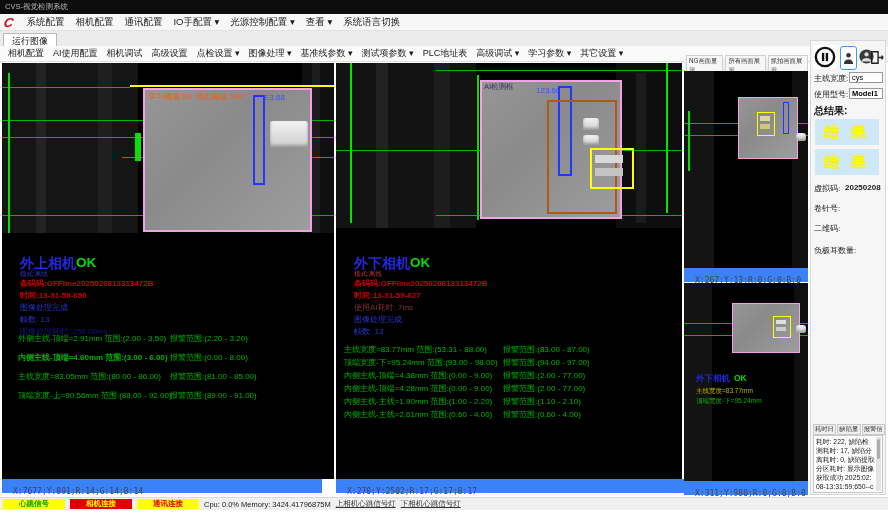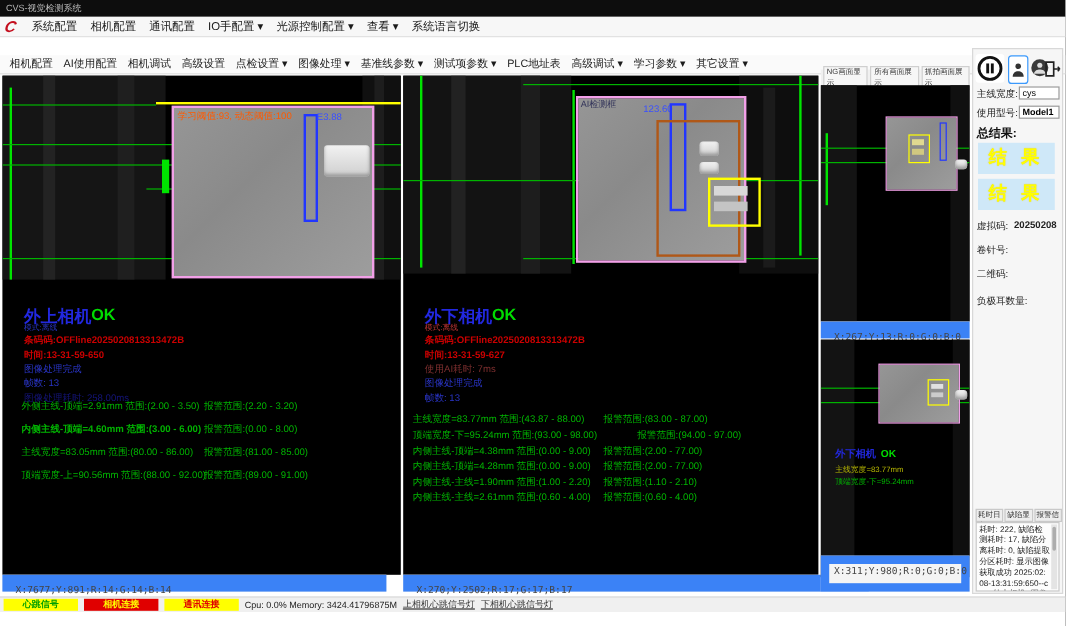--- a/index.html
+++ b/index.html
@@ -62,20 +62,23 @@
     <span class="logo">C</span>
     <span class="mi">系统配置</span>
     <span class="mi">相机配置</span>
     <span class="mi">通讯配置</span>
     <span class="mi">IO手配置 ▾</span>
     <span class="mi">光源控制配置 ▾</span>
     <span class="mi">查看 ▾</span>
     <span class="mi">系统语言切换</span>
   </div>
 
+  <div class="abs tabstrip">
+    <div class="runtab">运行图像</div>
+  </div>
 
   <div class="abs toolbar2">
     <span class="mi">相机配置</span>
     <span class="mi">AI使用配置</span>
     <span class="mi">相机调试</span>
     <span class="mi">高级设置</span>
     <span class="mi">点检设置 ▾</span>
     <span class="mi">图像处理 ▾</span>
     <span class="mi">基准线参数 ▾</span>
     <span class="mi">测试项参数 ▾</span>
@@ -157,24 +160,24 @@
 
     <span class="t res-title" style="left:18px;top:192px;">外下相机</span>
     <span class="t res-ok" style="left:74px;top:192px;">OK</span>
     <span class="t rl" style="left:18px;top:205px;font-size:6.5px;color:#c03535;">模式:离线</span>
     <span class="t rl" style="left:18px;top:215px;color:#cc0000;font-weight:bold;">条码码:OFFline2025020813313472B</span>
     <span class="t rl" style="left:18px;top:227px;color:#cc0000;font-weight:bold;">时间:13-31-59-627</span>
     <span class="t rl" style="left:18px;top:239px;color:#803030;">使用AI耗时: 7ms</span>
     <span class="t rl" style="left:18px;top:251px;color:#2a35c8;">图像处理完成</span>
     <span class="t rl" style="left:18px;top:263px;color:#2a35c8;">帧数: 13</span>
 
-    <span class="t meas" style="left:8px;top:281px;">主线宽度=83.77mm 范围:(43.87 - 88.00)</span>
+    <span class="t meas" style="left:8px;top:281px;">主线宽度=83.77mm 范围:(53.31 - 88.00)</span>
     <span class="t meas" style="left:167px;top:281px;">报警范围:(83.00 - 87.00)</span>
     <span class="t meas" style="left:8px;top:294px;">顶端宽度-下=95.24mm 范围:(93.00 - 98.00)</span>
-    <span class="t meas" style="left:167px;top:294px;margin-left:28px;">报警范围:(94.00 - 97.00)</span>
+    <span class="t meas" style="left:167px;top:294px;">报警范围:(94.00 - 97.00)</span>
     <span class="t meas" style="left:8px;top:307px;">内侧主线-顶端=4.38mm 范围:(0.00 - 9.00)</span>
     <span class="t meas" style="left:167px;top:307px;">报警范围:(2.00 - 77.00)</span>
     <span class="t meas" style="left:8px;top:320px;">内侧主线-顶端=4.28mm 范围:(0.00 - 9.00)</span>
     <span class="t meas" style="left:167px;top:320px;">报警范围:(2.00 - 77.00)</span>
     <span class="t meas" style="left:8px;top:333px;">内侧主线-主线=1.90mm 范围:(1.00 - 2.20)</span>
     <span class="t meas" style="left:167px;top:333px;">报警范围:(1.10 - 2.10)</span>
     <span class="t meas" style="left:8px;top:346px;">内侧主线-主线=2.61mm 范围:(0.60 - 4.00)</span>
     <span class="t meas" style="left:167px;top:346px;">报警范围:(0.60 - 4.00)</span>
   </div>
   <div class="abs coordbar" style="left:336px;top:479px;width:388px;height:14px;">X:270;Y:2502;R:17;G:17;B:17</div>
@@ -211,21 +214,21 @@
         <div class="shade" style="left:2px;top:3px;width:10px;height:4px;background:#e0e0e0;"></div>
         <div class="shade" style="left:2px;top:10px;width:10px;height:4px;background:#cccccc;"></div>
       </div>
     </div>
     <div class="lug" style="left:112px;top:42px;width:10px;height:8px;"></div>
     <span class="t" style="left:12px;top:90px;font-size:8.5px;font-weight:bold;color:#2228e0;">外下相机</span>
     <span class="t" style="left:50px;top:90px;font-size:8.5px;font-weight:bold;color:#00dd00;">OK</span>
     <span class="t" style="left:12px;top:104px;font-size:6.5px;color:#b8b800;">主线宽度=83.77mm</span>
     <span class="t" style="left:12px;top:114px;font-size:6.5px;color:#00b400;">顶端宽度-下=95.24mm</span>
   </div>
-  <div class="abs coordbar" style="left:684px;top:463px;width:124px;height:30px;">X:311;Y:980;R:0;G:0;B:0</div>
+  <div class="abs coordbar" style="left:684px;top:481px;width:124px;height:14px;">X:311;Y:980;R:0;G:0;B:0</div>
 
   <div class="abs side">
 
     <div class="sbtn" style="left:2px;top:4px;width:24px;height:24px;border:none;">
       <svg width="22" height="22" viewBox="0 0 24 24">
           <circle cx="12" cy="12" r="10" fill="none" stroke="#111" stroke-width="2.6"></circle>
           <rect x="8.6" y="7.5" width="2.6" height="9" fill="#111"></rect>
           <rect x="12.8" y="7.5" width="2.6" height="9" fill="#111"></rect>
         </svg>
     </div>

